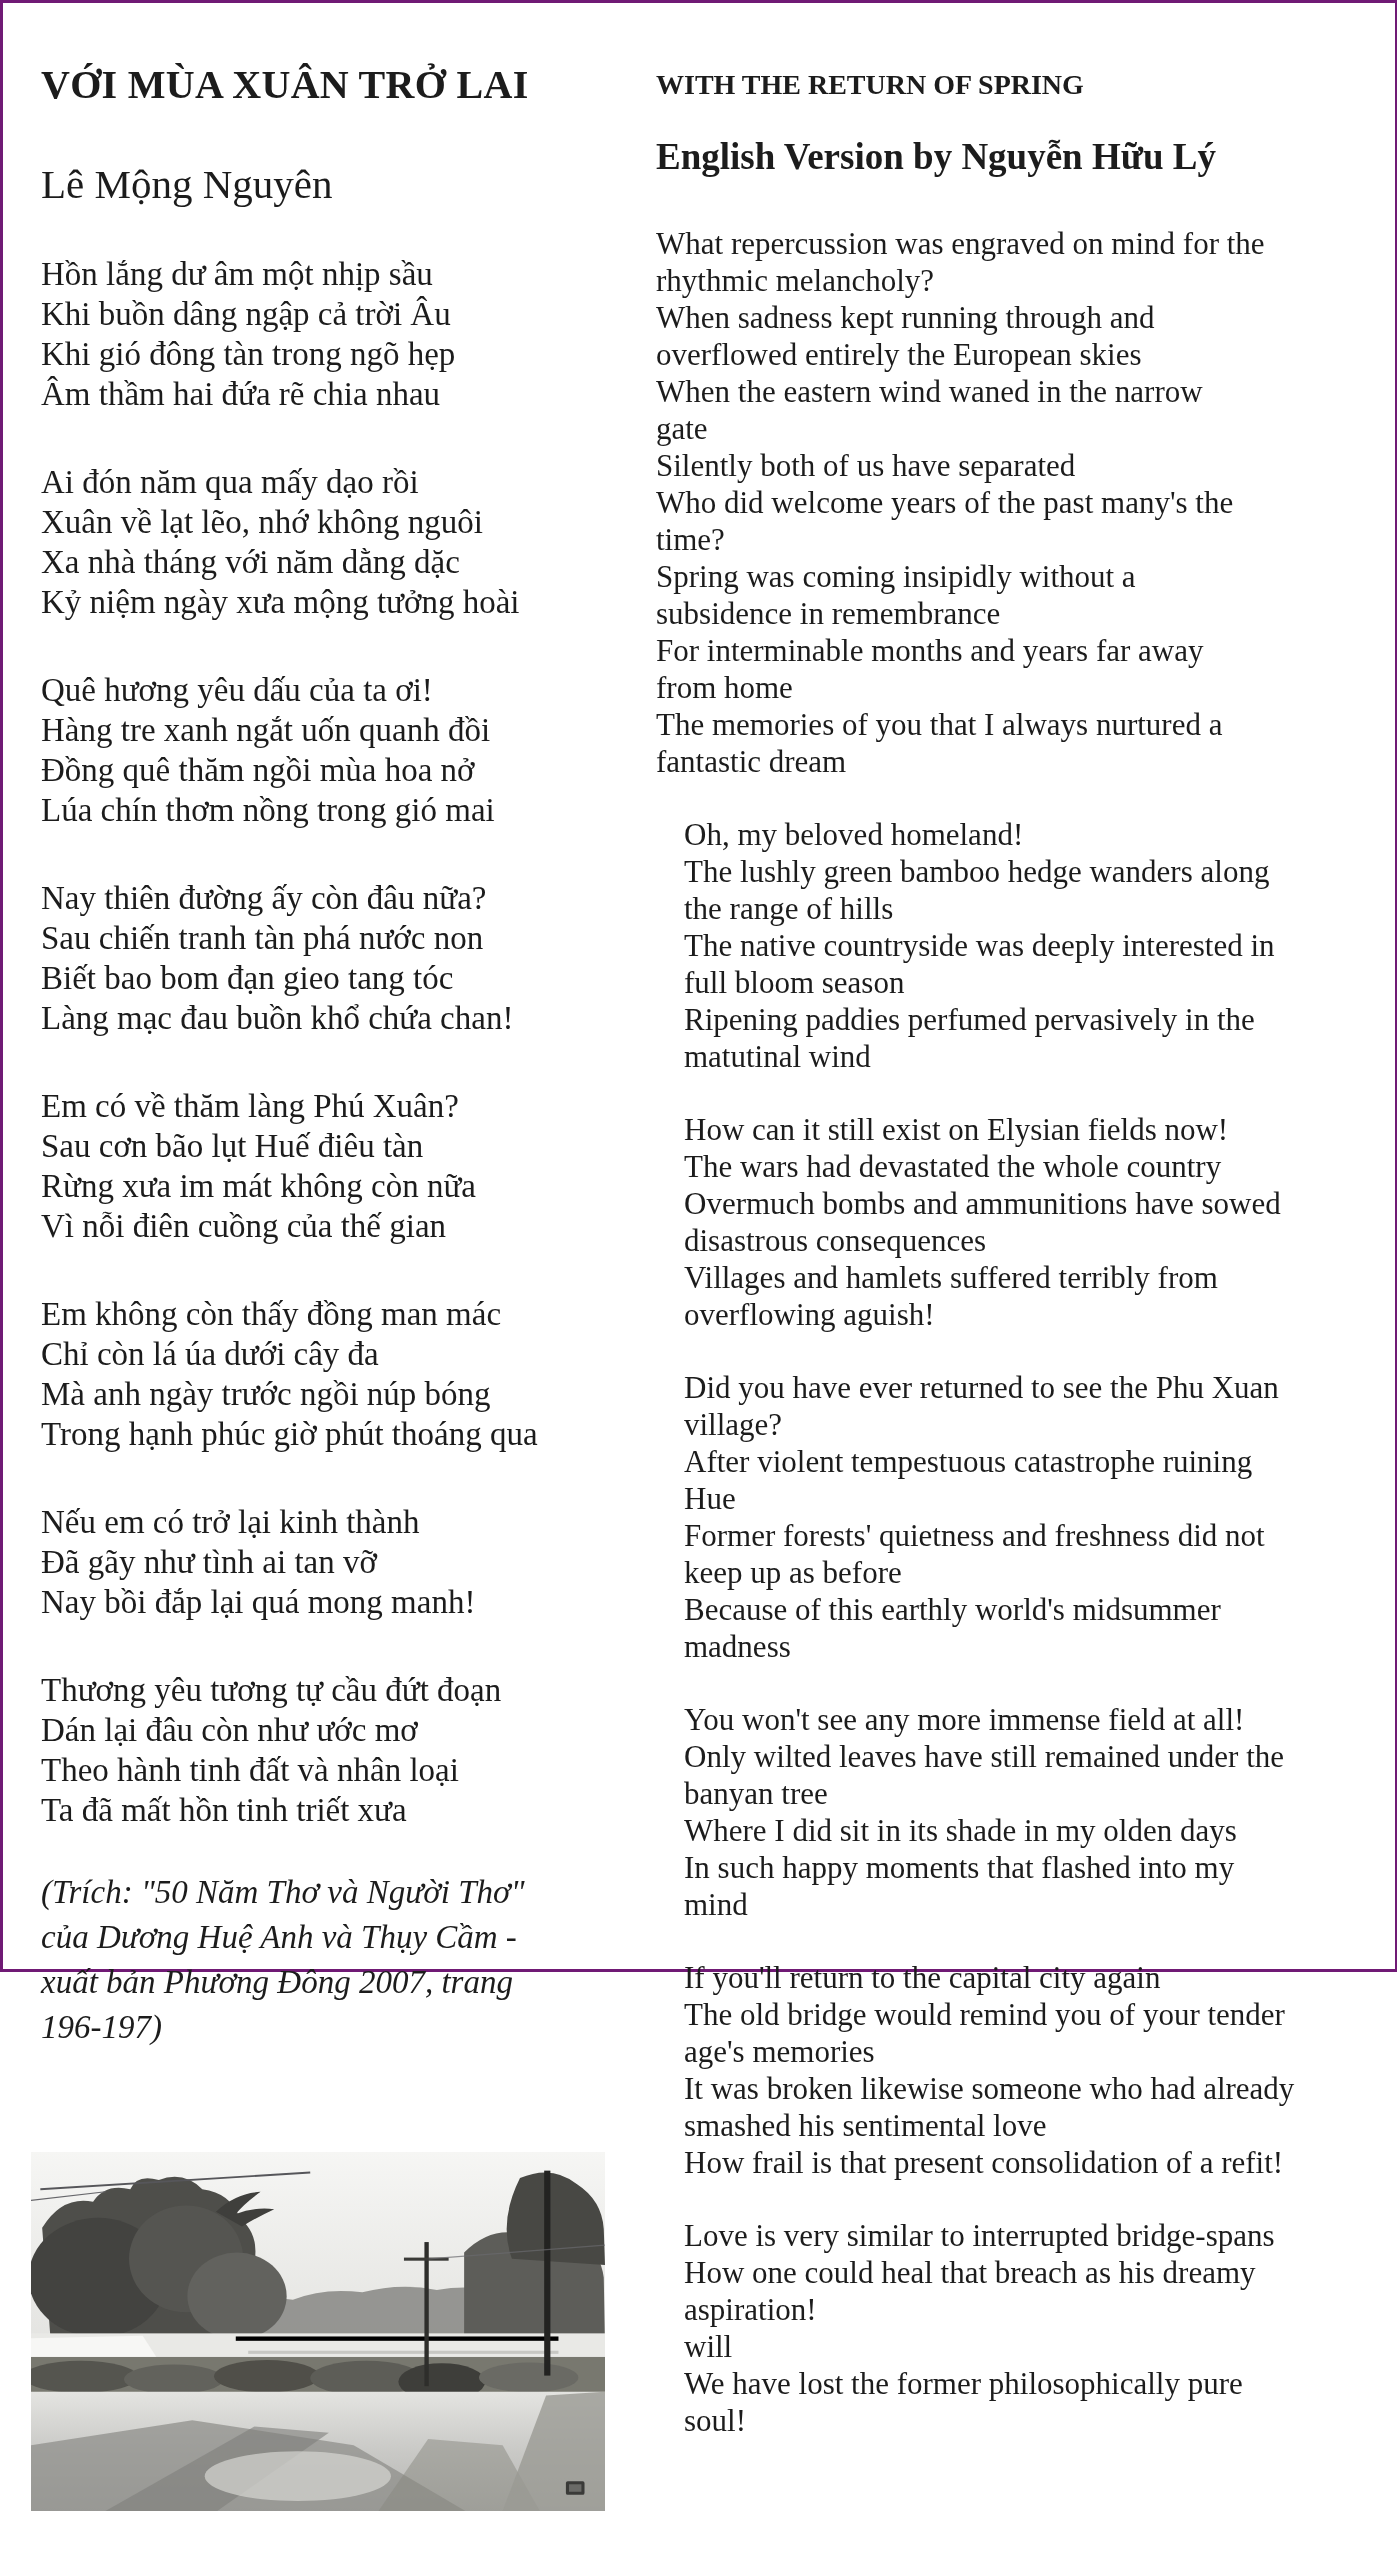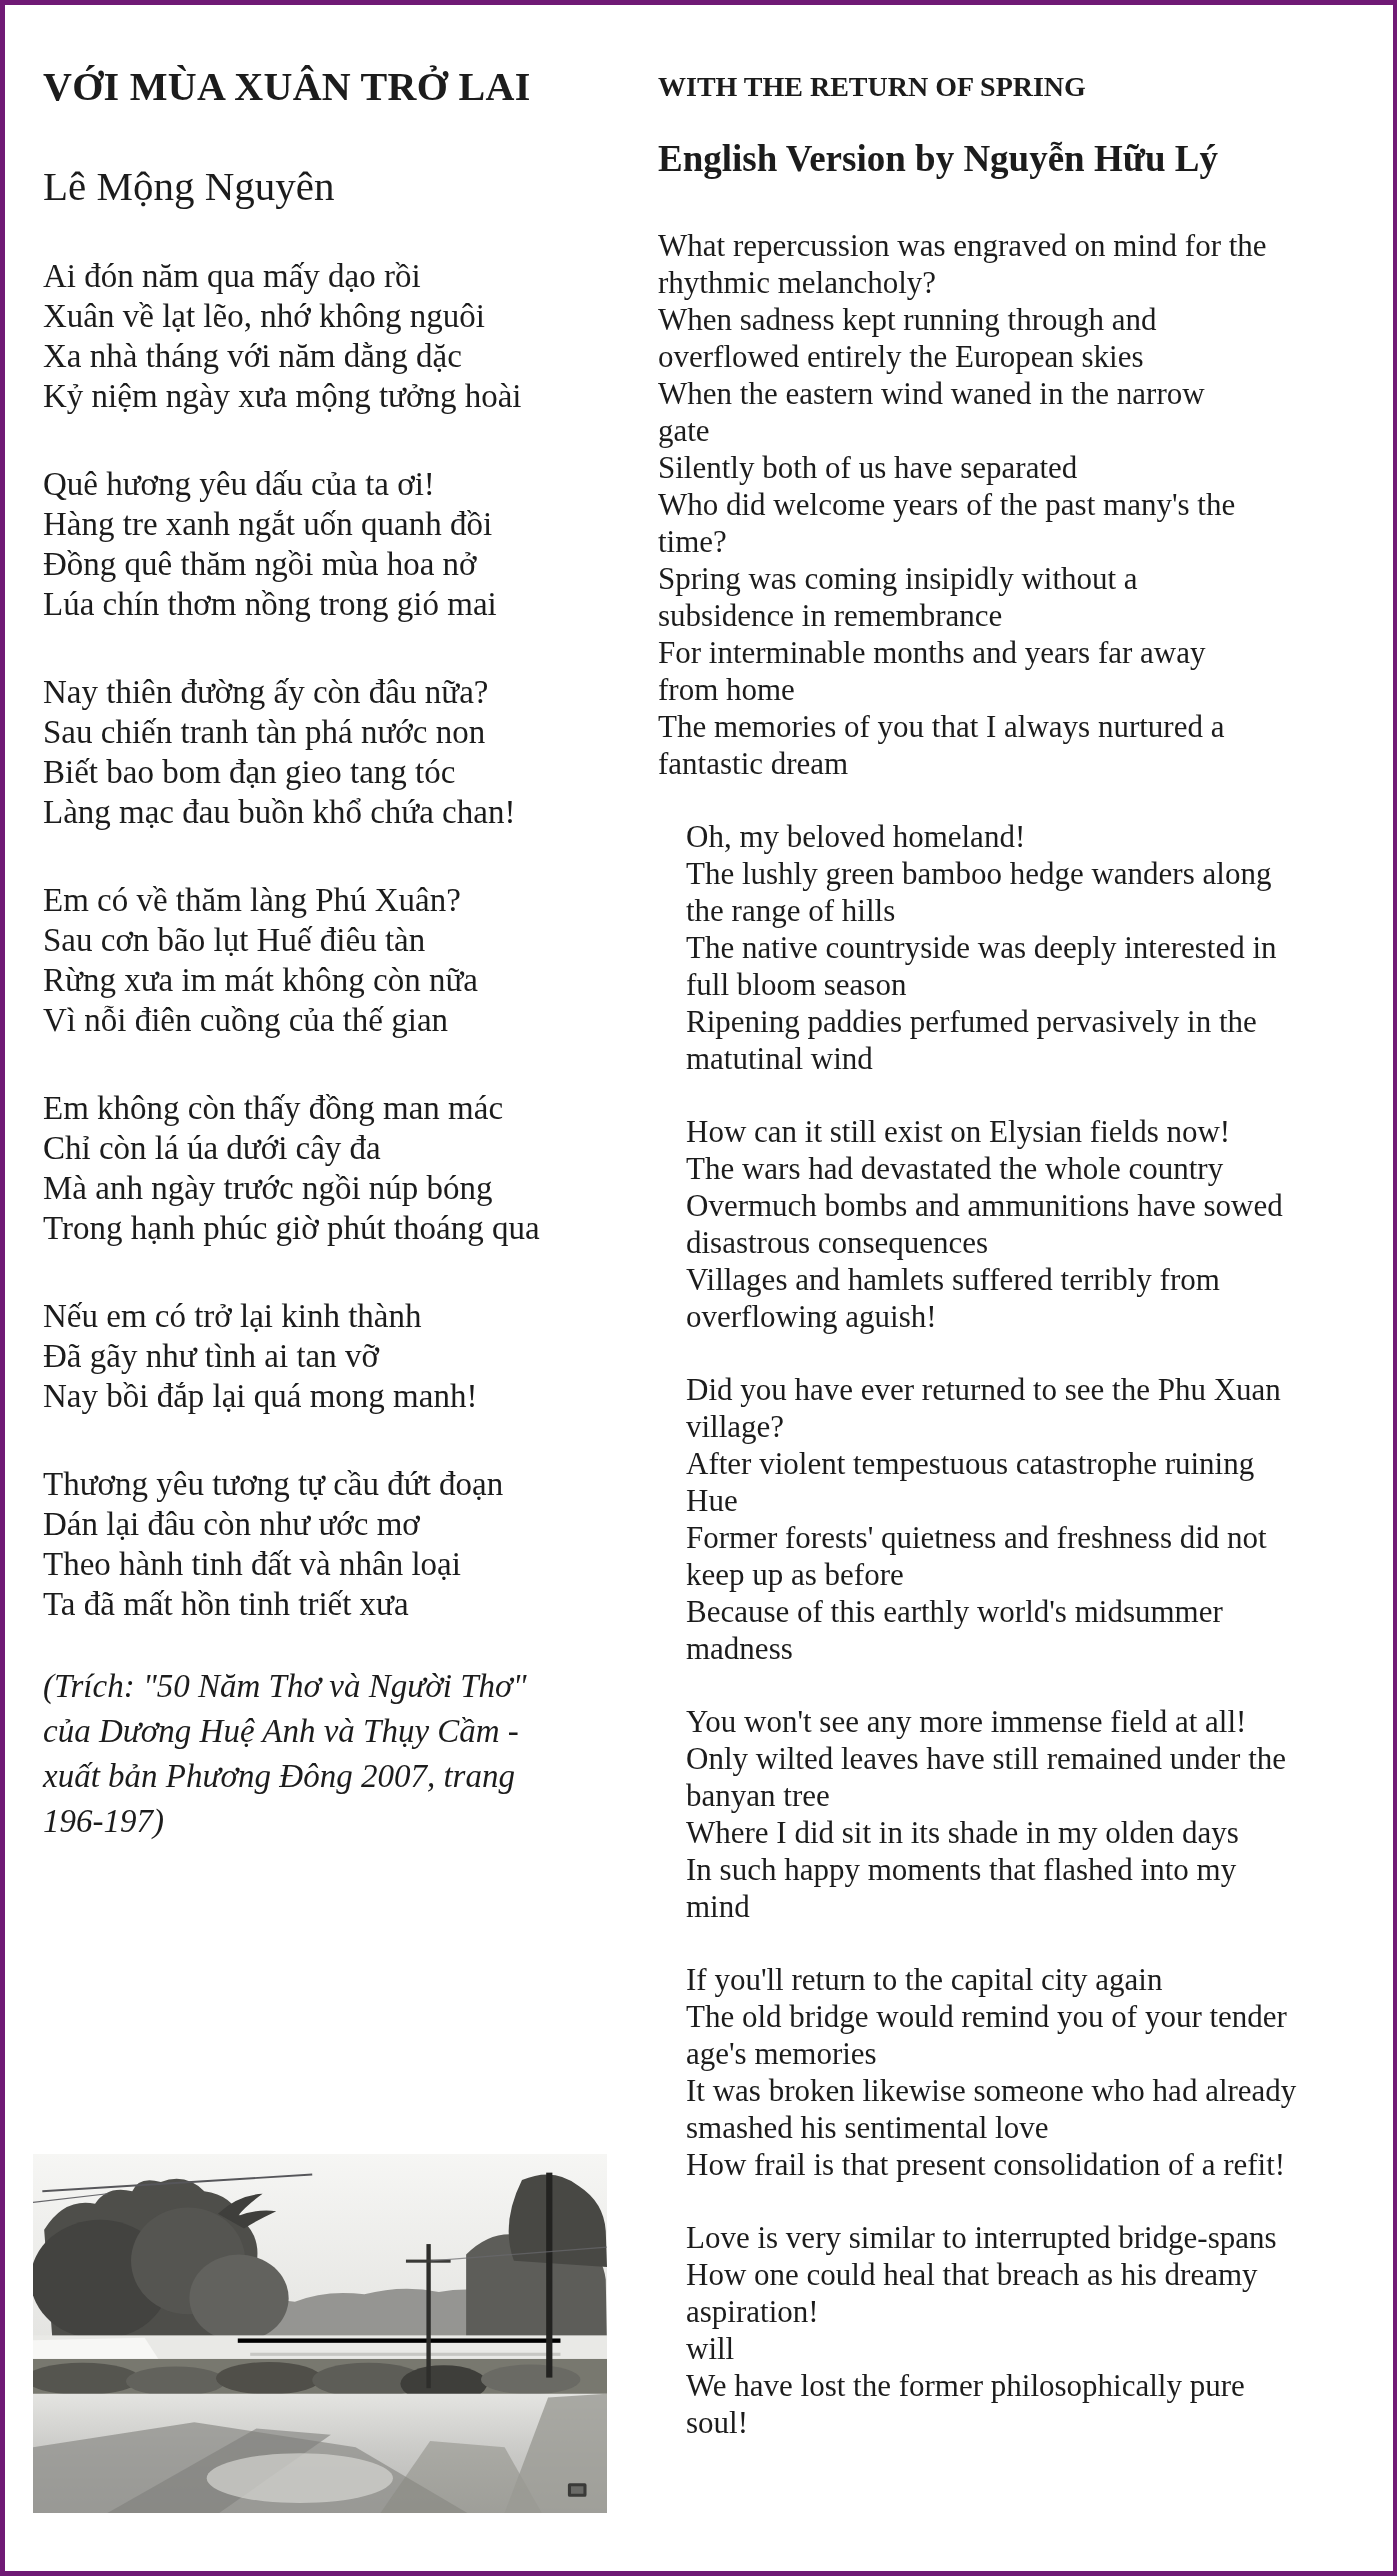--- a/index.html
+++ b/index.html
@@ -9,23 +9,23 @@
     width: 1398px;
     height: 2576px;
     overflow: hidden;
     font-family: "Liberation Serif", "DejaVu Serif", serif;
     color: #1c1c1c;
   }
   .page {
     position: absolute;
     inset: 0;
     width: 1398px;
-    height: 2576px;
+    height: 1972px;
     box-sizing: border-box;
-    border: 5px solid #701a75;
+    border: 3px solid #701a75;
     background: #ffffff;
   }
   .col { position: absolute; top: 60px; }
   .left-col  { left: 38px;  width: 584px; }
   .right-col { left: 653px; width: 739px; }
 
   .vn-title {
     font-size: 40px; font-weight: 700; line-height: 43px;
     letter-spacing: 0.3px; white-space: nowrap;
   }
@@ -62,20 +62,26 @@
 </style>
 </head>
 <body>
 
 <div class="page">
 
   <div class="col left-col">
     <div class="vn-title">VỚI MÙA XUÂN TRỞ LAI</div>
     <div class="vn-author">Lê Mộng Nguyên</div>
     <div class="vn-stanzas">
+        <div class="vn-line-group">
+          <div class="vn-line">Hồn lắng dư âm một nhịp sầu</div>
+          <div class="vn-line">Khi buồn dâng ngập cả trời Âu</div>
+          <div class="vn-line">Khi gió đông tàn trong ngõ hẹp</div>
+          <div class="vn-line">Âm thầm hai đứa rẽ chia nhau</div>
+        </div>
         <div class="vn-line-group">
           <div class="vn-line">Ai đón năm qua mấy dạo rồi</div>
           <div class="vn-line">Xuân về lạt lẽo, nhớ không nguôi</div>
           <div class="vn-line">Xa nhà tháng với năm dằng dặc</div>
           <div class="vn-line">Kỷ niệm ngày xưa mộng tưởng hoài</div>
         </div>
         <div class="vn-line-group">
           <div class="vn-line">Quê hương yêu dấu của ta ơi!</div>
           <div class="vn-line">Hàng tre xanh ngắt uốn quanh đồi</div>
           <div class="vn-line">Đồng quê thăm ngồi mùa hoa nở</div>

